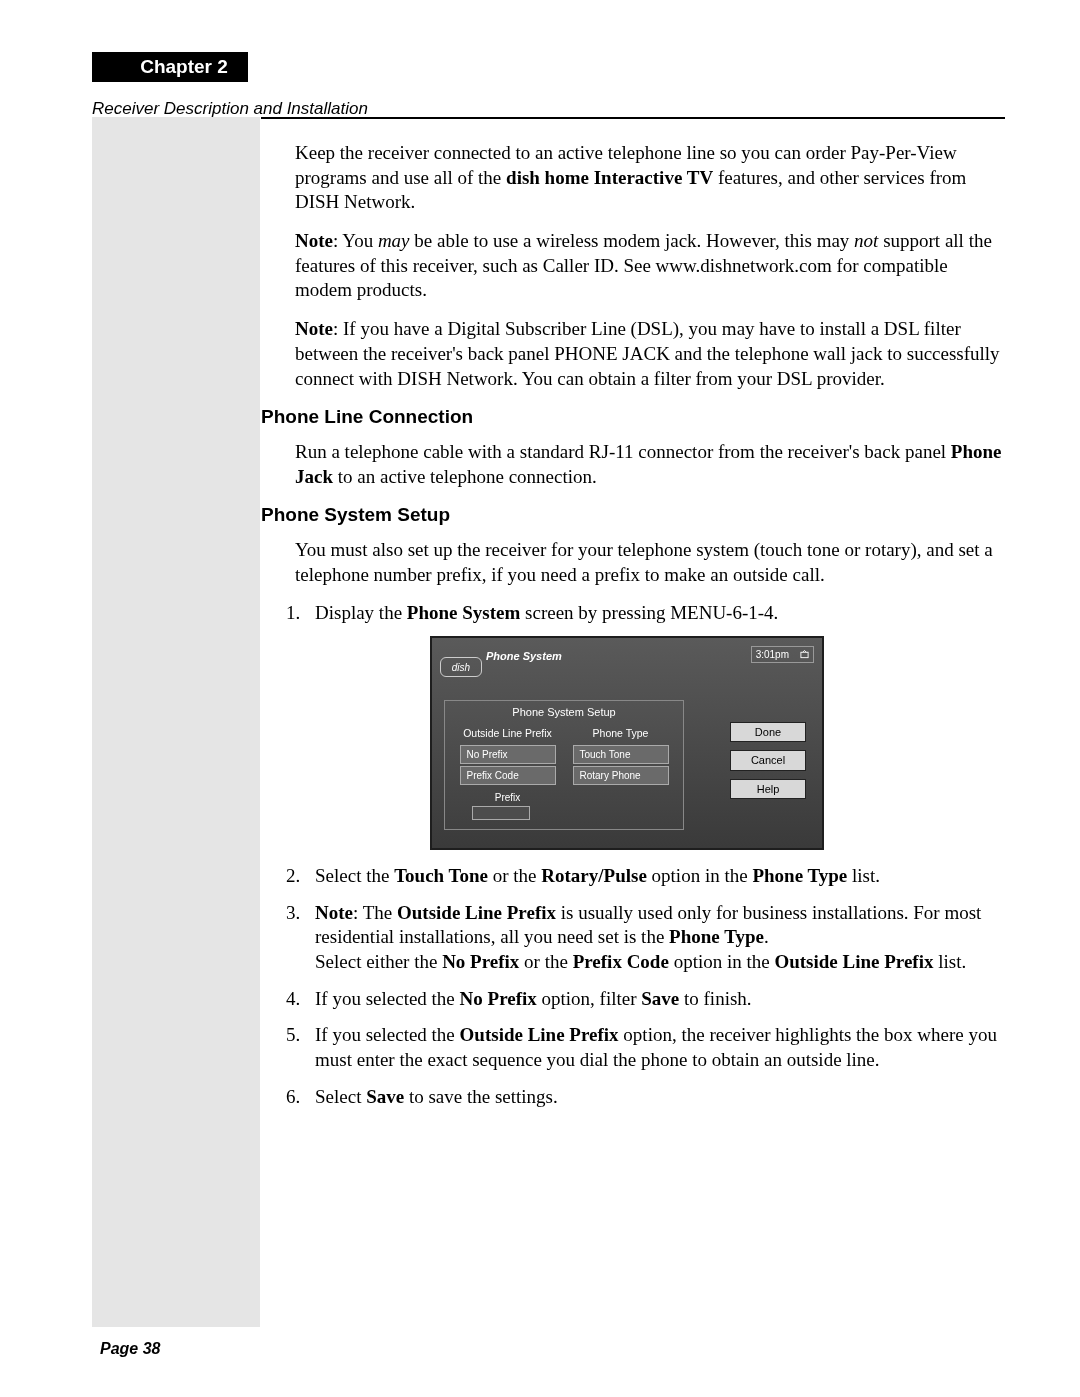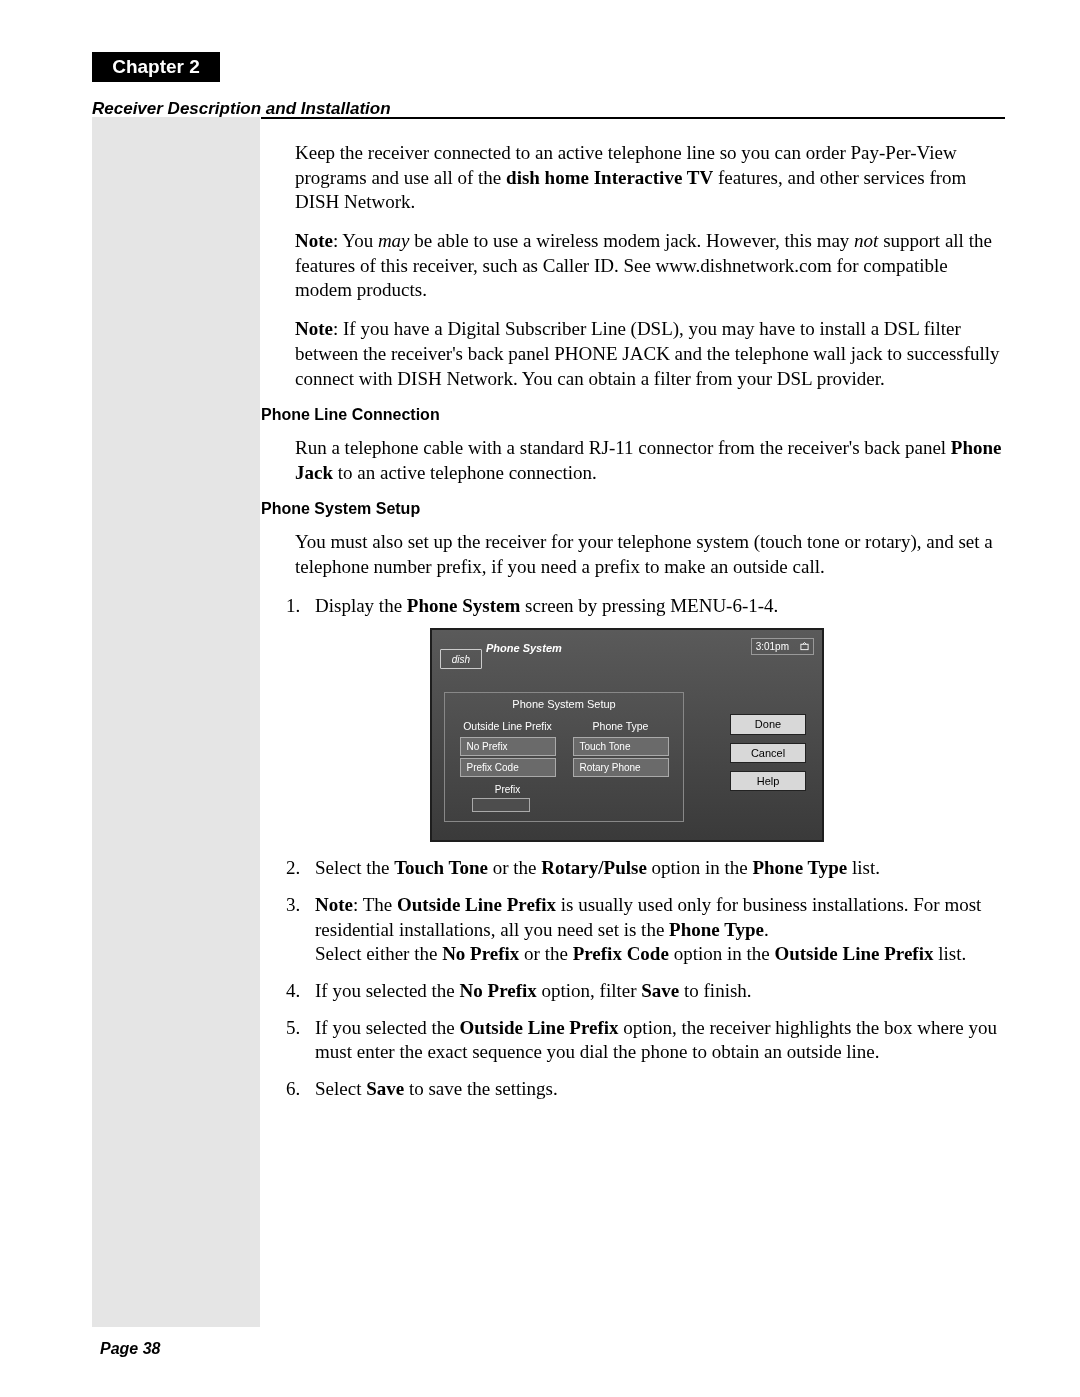--- a/index.html
+++ b/index.html
@@ -23,28 +23,29 @@
     width: 128px;
     height: 30px;
     background: #000000;
     color: #ffffff;
     font-family: Arial, Helvetica, sans-serif;
     font-weight: bold;
     font-size: 19px;
     display: flex;
     align-items: center;
     justify-content: center;
+    padding-left: 28px;
   }
   .section-italic {
     position: absolute;
     top: 98px;
     left: 92px;
     font-family: Arial, Helvetica, sans-serif;
     font-style: italic;
-    font-weight: bold;
+    font-weight: normal;
     font-size: 17px;
   }
   .left-gray {
     position: absolute;
     top: 117px;
     left: 92px;
     width: 168px;
     height: 1210px;
     background: #e5e5e5;
   }
@@ -69,21 +70,21 @@
   .body-indent {
     margin-left: 34px;
   }
   p {
     margin: 0 0 14px 0;
     font-family: Liberation Serif, serif;
   }
   .sub-heading {
     font-family: Arial, Helvetica, sans-serif;
     font-weight: bold;
-    font-size: 16px;
+    font-size: 19px;
     margin: 14px 0 10px 0;
   }
   b { font-weight: bold; }
   em { font-style: italic; }
   ol.steps {
     margin: 6px 0 0 0;
     padding-left: 44px;
   }
   ol.steps > li {
     padding-left: 10px;
@@ -109,21 +110,21 @@
     position: relative;
     font-family: Arial, Helvetica, sans-serif;
     color: #ffffff;
     font-size: 11px;
   }
   .tv-header {
     position: absolute; top: 8px; left: 8px; right: 8px; height: 20px;
     display: flex; align-items: center;
   }
   .tv-logo {
-    width: 40px; height: 18px; border: 1px solid #ccc; border-radius: 1px;
+    width: 40px; height: 18px; border: 1px solid #ccc; border-radius: 6px;
     display: flex; align-items: center; justify-content: center;
     font-size: 10px; font-style: italic; margin-right: 4px; margin-top: 22px;
   }
   .tv-title { font-style: italic; font-weight: bold; }
   .tv-time {
     position: absolute; right: 0; top: 0;
     border: 1px solid #999; padding: 1px 4px; font-size: 10px;
     display: flex; align-items: center; gap: 11px;
   }
   .tv-time svg { width: 9px; height: 9px; }

